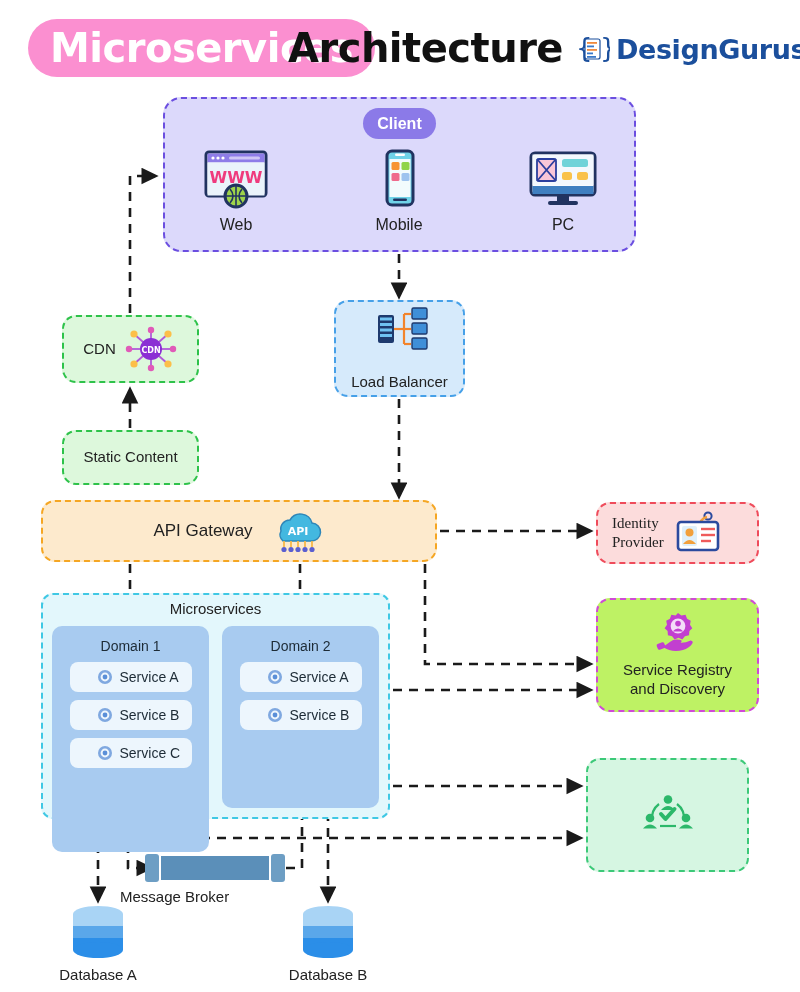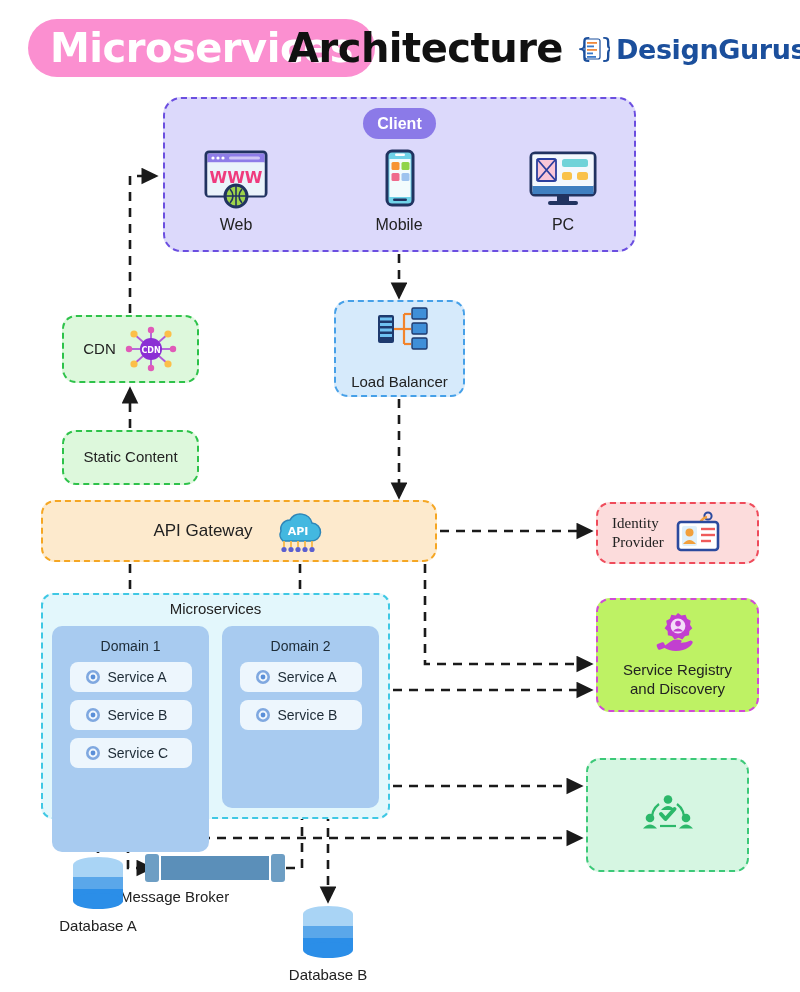--- a/index.html
+++ b/index.html
@@ -42,36 +42,36 @@
   #api-box .lbl{font-size:17px;}
 
   #ms-box{left:41px;top:593px;width:349px;height:226px;background:#e3f7fc;
       border-color:#3fc8e4;border-radius:12px;}
   #ms-title{left:41px;top:600px;width:349px;text-align:center;font-size:15px;color:#222;}
   .domain{background:#a8cbf0;border-radius:10px;}
   #dom1{left:52px;top:626px;width:157px;height:226px;}
   #dom2{left:222px;top:626px;width:157px;height:182px;}
   .domain-title{width:100%;text-align:center;font-size:14px;color:#1d2b36;margin-top:12px;}
   .svc{height:30px;margin:8px auto 0;width:122px;background:#edf6fd;border-radius:8px;
-       display:flex;align-items:center;gap:7px;padding-left:15px;box-sizing:border-box;}
+       display:flex;align-items:center;gap:7px;padding-left:27px;box-sizing:border-box;}
   .svc span{font-size:14px;color:#1d2b36;}
 
   #idp-box{left:596px;top:502px;width:163px;height:62px;background:#fcdcdc;border-color:#ef4b5b;
       justify-content:flex-start;padding-left:14px;gap:8px;font-family:Liberation Serif, serif;}
   #idp-box .lbl{text-align:left;}
   #reg-box{left:596px;top:598px;width:163px;height:114px;background:#bef264;border-color:#cf4ad6;
       flex-direction:column;gap:4px;}
   #zoo-box{left:586px;top:758px;width:163px;height:114px;background:#d6f6e2;border-color:#3cc978;
       flex-direction:column;gap:4px;}
 
   
   #broker{left:145px;top:853px;width:141px;height:30px;}
   #broker-label{left:120px;top:888px;width:190px;text-align:left;font-size:15px;color:#222;}
   .dbwrap{display:flex;flex-direction:column;align-items:center;gap:5px;}
-  #dbA{left:58px;top:856px;width:80px;}
+  #dbA{left:58px;top:905px;width:80px;}
   #dbB{left:288px;top:905px;width:80px;}
   .dbcap{font-size:15px;color:#222;}
 
   svg.edges{position:absolute;left:0;top:0;width:800px;height:992px;pointer-events:none;}
 </style>
 </head>
 <body>
 
 <div class="abs" id="header">
   <div class="abs" id="title-pill">

